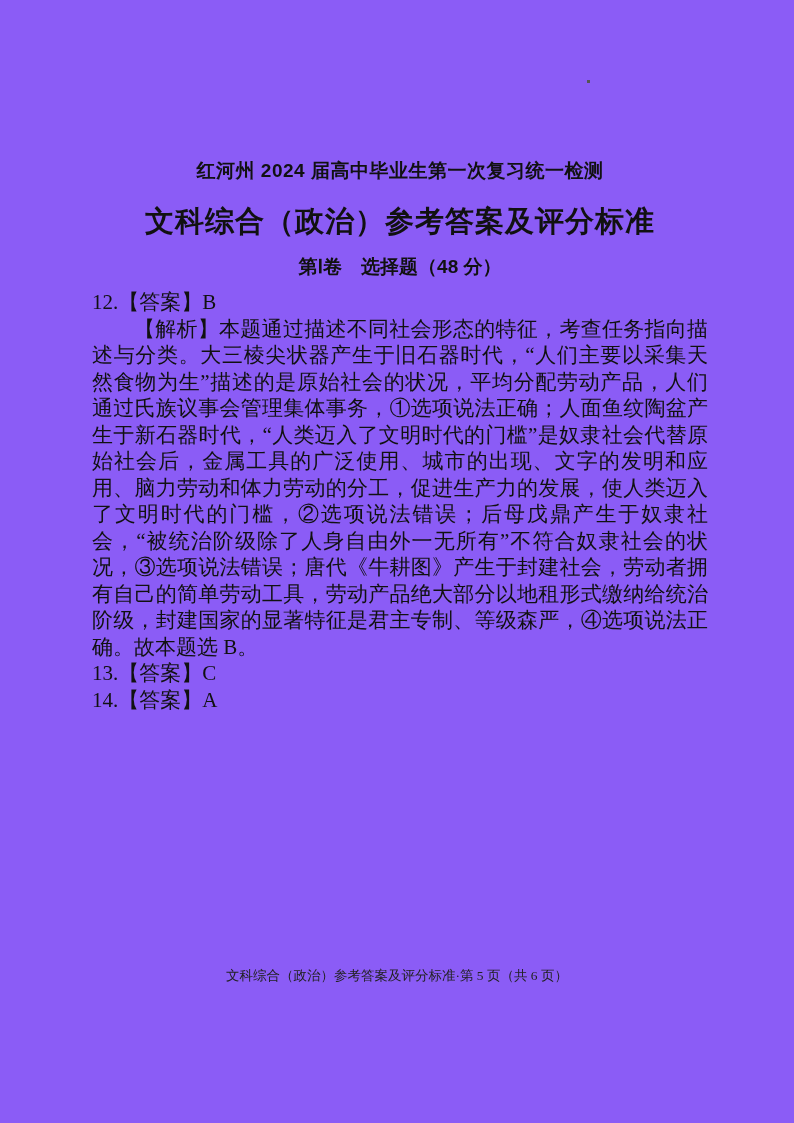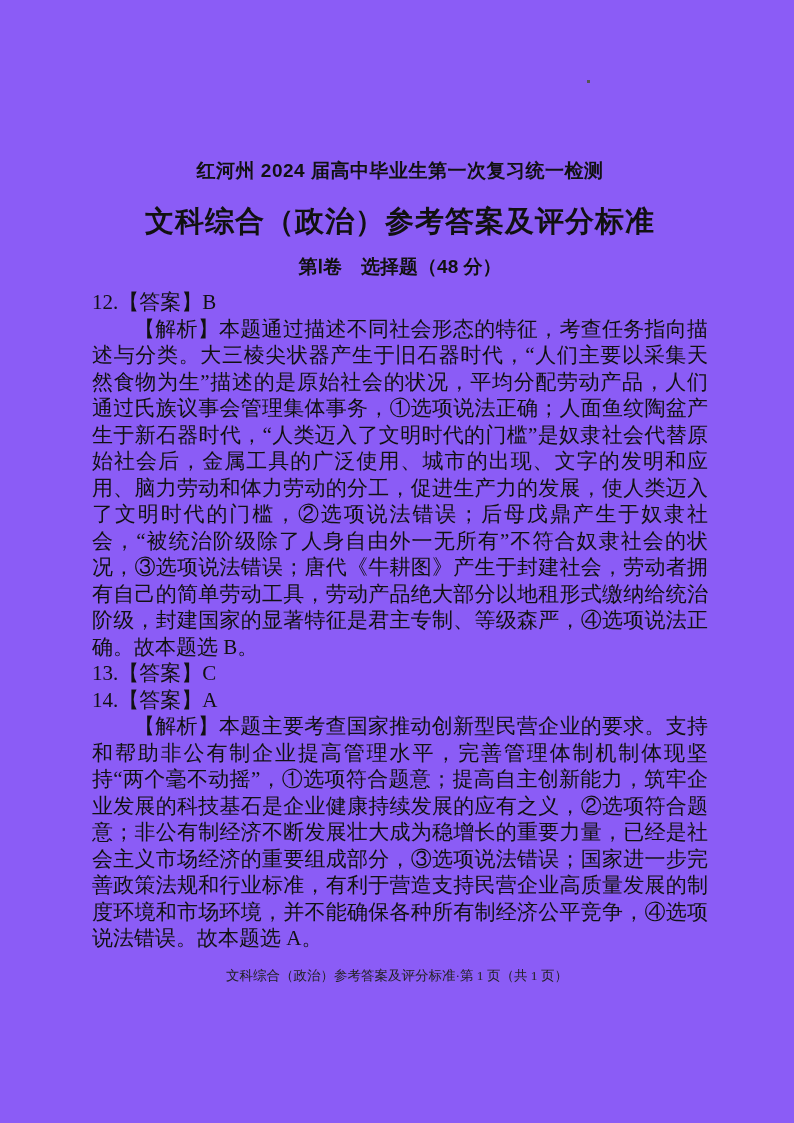--- a/index.html
+++ b/index.html
@@ -103,22 +103,21 @@
     <p class="answer-line"><span class="q-num">12.</span><span class="q-label">【答案】</span><span class="q-ans">B</span></p>
     <p class="explanation">【解析】本题通过描述不同社会形态的特征，考查任务指向描述与分类。大三棱尖状器产生于旧石器时代，“人们主要以采集天然食物为生”描述的是原始社会的状况，平均分配劳动产品，人们通过氏族议事会管理集体事务，①选项说法正确；人面鱼纹陶盆产生于新石器时代，“人类迈入了文明时代的门槛”是奴隶社会代替原始社会后，金属工具的广泛使用、城市的出现、文字的发明和应用、脑力劳动和体力劳动的分工，促进生产力的发展，使人类迈入了文明时代的门槛，②选项说法错误；后母戊鼎产生于奴隶社会，“被统治阶级除了人身自由外一无所有”不符合奴隶社会的状况，③选项说法错误；唐代《牛耕图》产生于封建社会，劳动者拥有自己的简单劳动工具，劳动产品绝大部分以地租形式缴纳给统治阶级，封建国家的显著特征是君主专制、等级森严，④选项说法正确。故本题选 B。</p>
   </section>
 
   <section class="question">
     <p class="answer-line"><span class="q-num">13.</span><span class="q-label">【答案】</span><span class="q-ans">C</span></p>
   </section>
 
   <section class="question">
     <p class="answer-line"><span class="q-num">14.</span><span class="q-label">【答案】</span><span class="q-ans">A</span></p>
-    <p class="explanation">【解析】本题主要考查国家推动创新型民营企业的要求。支持和帮助非公有制企业提高管理水平，完善管理体制机制体现坚持“两个毫不动摇”，①选项符合题意；提高自主创新能力，筑牢企业发展的科技基石是企业健康持续发展的应有之义，②选项符合题意；非公有制经济不断发展壮大成为稳增长的重要力量，已经是社会主义市场经济的重要组成部分，③选项说法错误；国家进一步完善政策法规和行业标准，有利于营造支持民营企业高质量发展的制度环境和市场环境，并不能确保各种所有制经济公平竞争，④选项说法错误。故本题选 A。</p>
   </section>
 
   <section class="question">
   </section>
 </div>
   </div>
 
-  <div class="footer">文科综合（政治）参考答案及评分标准·第 1 页（共 1 页）</div>
+  <div class="footer">文科综合（政治）参考答案及评分标准·第 5 页（共 6 页）</div>
 </div>
 
 </body></html>

